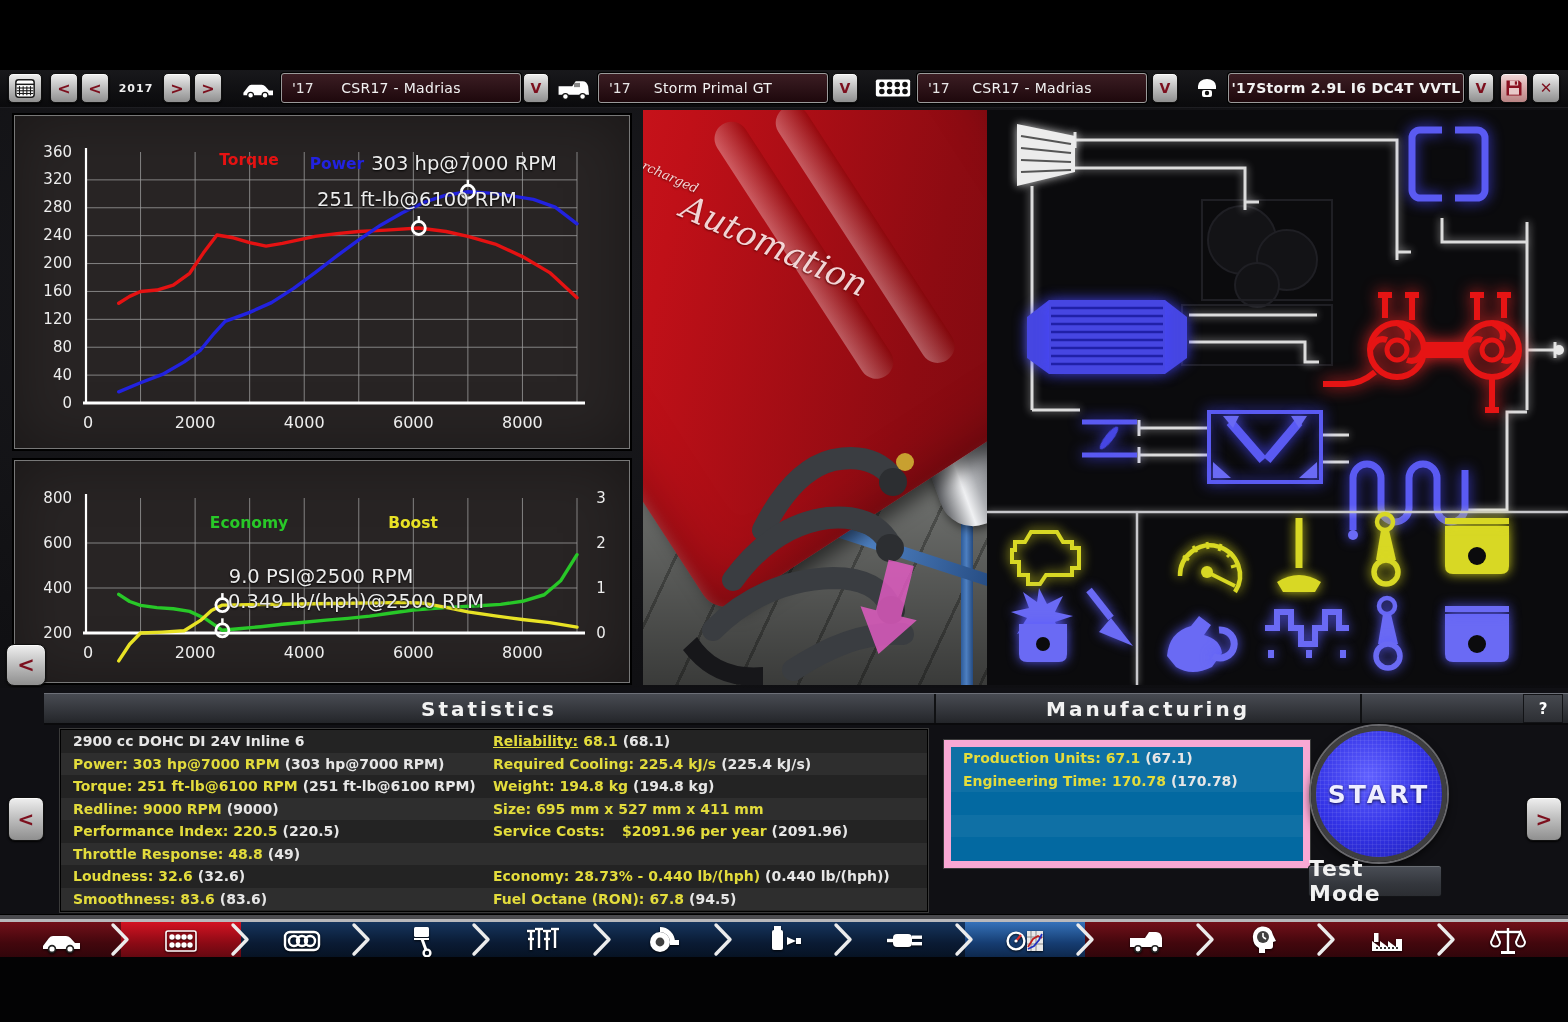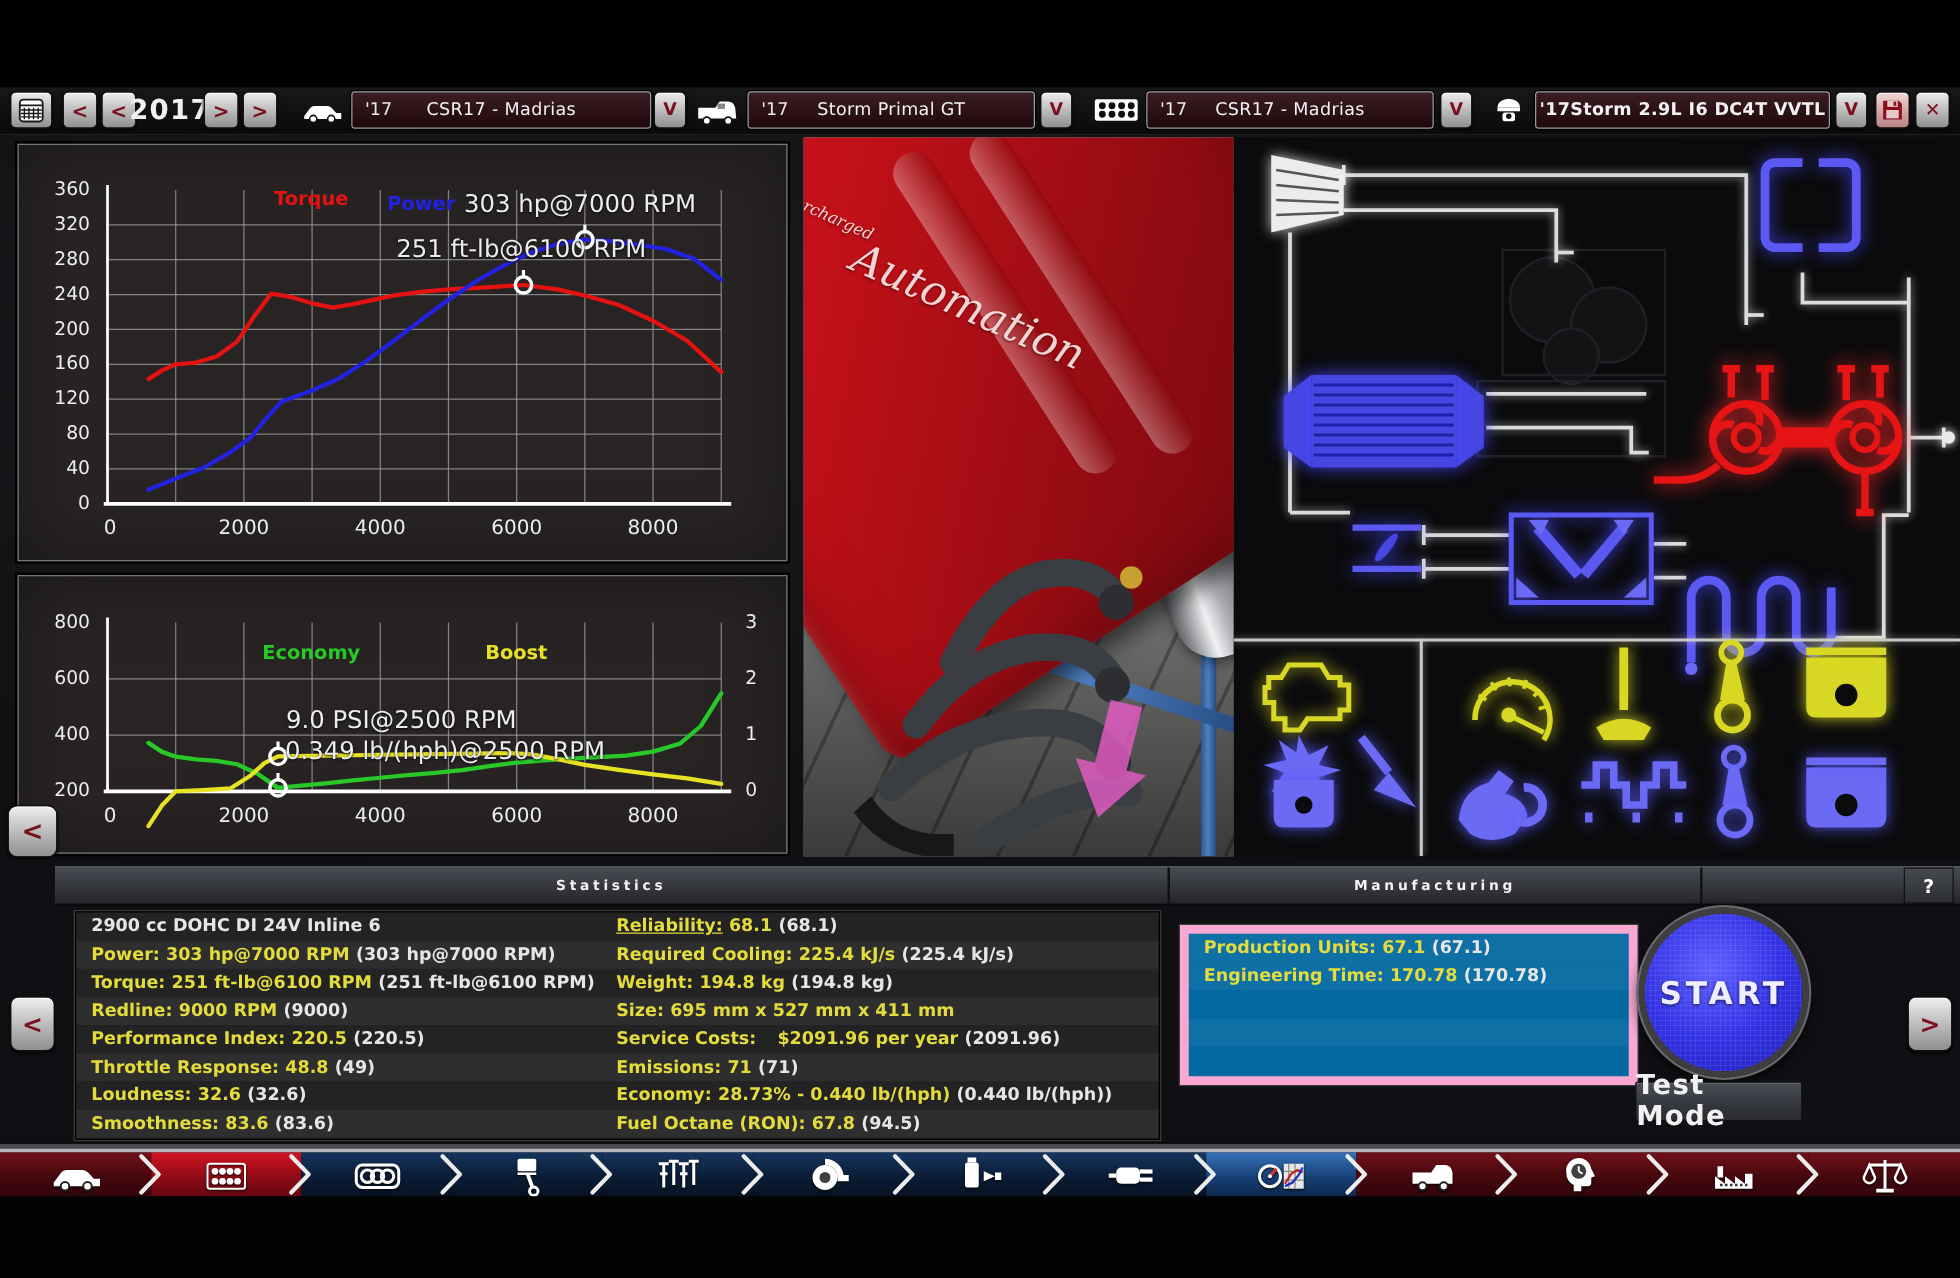--- a/index.html
+++ b/index.html
@@ -10,21 +10,21 @@
            background:linear-gradient(180deg,#18181b,#0a0a0c);border-bottom:1px solid #1e1e22;}
   .tb{position:absolute;top:3px;height:30px;display:flex;align-items:center;justify-content:center;box-sizing:border-box;}
   .metal{background:linear-gradient(180deg,#efefef,#bdbdbd 50%,#8f8f8f);border:1px solid #101010;border-radius:5px;
          color:#7c0f1d;font-weight:bold;box-shadow:inset 0 1px 0 rgba(255,255,255,.75),0 1px 2px rgba(0,0,0,.9);cursor:pointer;}
   .metal.pink{background:linear-gradient(180deg,#f2d8d8,#d8a8a8 50%,#b98484);}
   .dd{background:linear-gradient(180deg,#3b1d23,#1e080c);border:1px solid #9a9a9a;border-radius:3px;color:#f2f2f2;
       font-size:14px;box-shadow:0 0 0 1px #000;position:absolute;top:3px;height:28px;display:flex;align-items:center;}
   .dd .yr{position:absolute;left:10px;opacity:.95;}
   .dd .nm{width:100%;text-align:center;letter-spacing:.3px;}
   .yearbox{position:absolute;top:3px;height:30px;display:flex;align-items:center;justify-content:center;
-           color:#f0f0f0;font-size:22px;font-weight:bold;letter-spacing:1px;}
+           color:#f0f0f0;font-size:11px;font-weight:bold;letter-spacing:1px;}
   
   .main-bg{position:absolute;left:0;top:108px;width:1568px;height:580px;
            background:radial-gradient(ellipse at 30% 30%,#1a1a1e 0%,#121215 55%,#0c0c0f 100%);}
   .graph-panel{position:absolute;background:#282424;border:1px solid #787878;box-shadow:0 0 0 2px #000,inset 0 0 60px rgba(0,0,0,.35);}
   
   .engine-view{position:absolute;left:643px;top:110px;width:344px;height:575px;overflow:hidden;
     background:
       linear-gradient(180deg,rgba(0,0,0,0) 55%,rgba(0,0,0,.55) 100%),
       repeating-linear-gradient(115deg,#80827f 0 52px,#5c5e5b 52px 55px),
       repeating-linear-gradient(27deg,#8a8c89 0 64px,#606260 64px 67px);}
@@ -42,21 +42,21 @@
   .bluefill{fill:#4646e2;stroke:none;filter:drop-shadow(0 0 7px rgba(70,70,255,.9));}
   .redpart{stroke:#e61414;fill:none;filter:drop-shadow(0 0 8px rgba(255,40,40,.95));}
   .ylw{stroke:#d8d824;fill:none;filter:drop-shadow(0 0 6px rgba(220,220,30,.9));}
   .ylwf{fill:#d8d824;stroke:none;filter:drop-shadow(0 0 6px rgba(220,220,30,.9));}
   .blu{stroke:#6a6af4;fill:none;filter:drop-shadow(0 0 6px rgba(90,90,255,.9));}
   .bluf{fill:#6a6af4;stroke:none;filter:drop-shadow(0 0 6px rgba(90,90,255,.9));}
   
   .band{position:absolute;left:0;top:688px;width:1568px;height:226px;background:#101014;}
   .band-header{position:absolute;left:44px;top:5px;right:0;height:29px;display:flex;
      background:linear-gradient(180deg,#484b52,#2b2d32 80%,#232529);border-top:1px solid #6d7078;border-bottom:2px solid #0a0a0c;}
-  .bh-sec{display:flex;align-items:center;justify-content:center;color:#f2f2f2;font-size:11px;font-weight:bold;
+  .bh-sec{display:flex;align-items:center;justify-content:center;color:#f2f2f2;font-size:20px;font-weight:bold;
      letter-spacing:3px;border-right:2px solid #101113;box-sizing:border-box;}
   .stat-body{position:absolute;left:60px;top:41px;width:866px;height:181px;background:#232323;
      border:1px solid #000;box-shadow:0 0 0 1px #3a3a3a;}
   .man-body{position:absolute;left:944px;top:52px;width:352px;height:114px;background:#0369a1;
      border:7px solid #f9a8d4;box-shadow:0 0 0 1px #3a3a3a;}
   .srow{display:flex;height:22.5px;align-items:center;font-size:14px;font-weight:600;}
   .srow.stripe{background:rgba(255,255,255,.05);}
   .cellL{width:420px;padding-left:12px;box-sizing:border-box;white-space:nowrap;overflow:hidden;}
   .cellR{flex:1;padding-left:12px;white-space:nowrap;overflow:hidden;}
   .ytxt{color:#e3dc3c;} .wtxt{color:#e6e6e6;} .ptxt{color:#e6e6e6;font-weight:600;margin-left:5px;}
@@ -519,21 +519,20 @@
         <div class="srow stripe">
           <div class="cellL"><span class="ytxt lbl" style="margin-right: 5px;">Redline:</span><span class="ytxt">9000 RPM</span><span class="ptxt">(9000)</span></div>
           <div class="cellR"><span class="ytxt lbl" style="margin-right: 5px;">Size:</span><span class="ytxt">695 mm x 527 mm x 411 mm</span></div>
         </div>
         <div class="srow">
           <div class="cellL"><span class="ytxt lbl" style="margin-right: 5px;">Performance Index:</span><span class="ytxt">220.5</span><span class="ptxt">(220.5)</span></div>
           <div class="cellR"><span class="ytxt lbl" style="margin-right: 17px;">Service Costs:</span><span class="ytxt">$2091.96 per year</span><span class="ptxt">(2091.96)</span></div>
         </div>
         <div class="srow stripe">
           <div class="cellL"><span class="ytxt lbl" style="margin-right: 5px;">Throttle Response:</span><span class="ytxt">48.8</span><span class="ptxt">(49)</span></div>
-          <div class="cellR"><span class="ytxt lbl" style="margin-right: 5px;">Emissions:</span><span class="ytxt">71</span><span class="ptxt">(71)</span></div>
         </div>
         <div class="srow">
           <div class="cellL"><span class="ytxt lbl" style="margin-right: 5px;">Loudness:</span><span class="ytxt">32.6</span><span class="ptxt">(32.6)</span></div>
           <div class="cellR"><span class="ytxt lbl" style="margin-right: 5px;">Economy:</span><span class="ytxt">28.73% - 0.440 lb/(hph)</span><span class="ptxt">(0.440 lb/(hph))</span></div>
         </div>
         <div class="srow stripe">
           <div class="cellL"><span class="ytxt lbl" style="margin-right: 5px;">Smoothness:</span><span class="ytxt">83.6</span><span class="ptxt">(83.6)</span></div>
           <div class="cellR"><span class="ytxt lbl" style="margin-right: 5px;">Fuel Octane (RON):</span><span class="ytxt">67.8</span><span class="ptxt">(94.5)</span></div>
         </div>
       </div>

